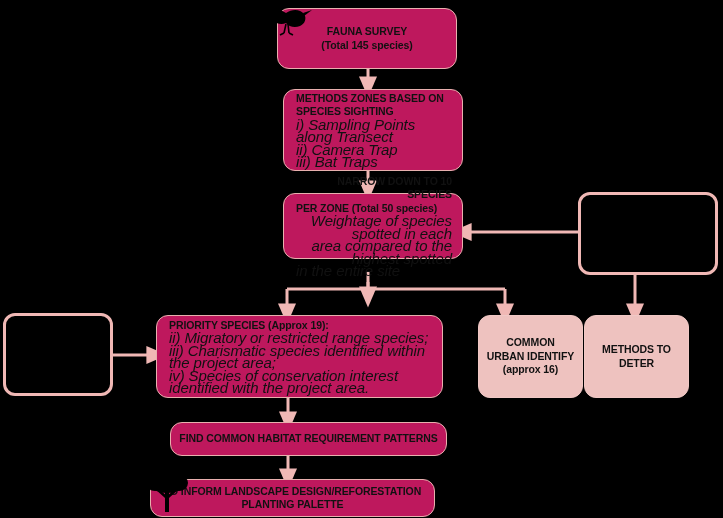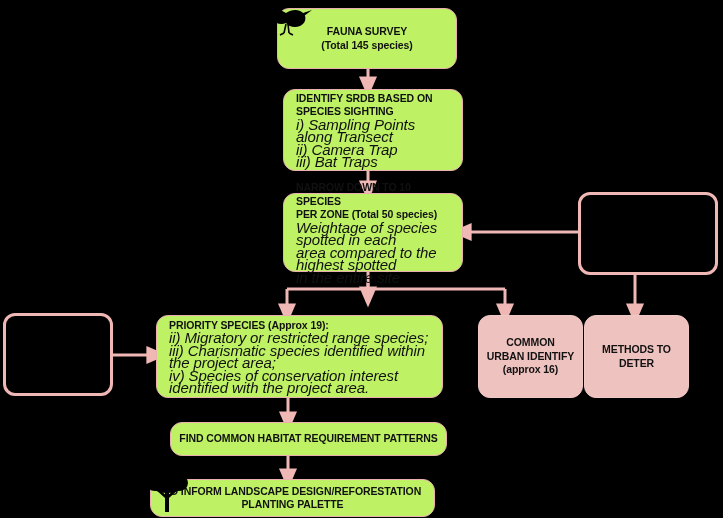--- a/index.html
+++ b/index.html
@@ -31,21 +31,21 @@
   .node {
     position: absolute;
     box-sizing: border-box;
     border-radius: 12px;
     display: flex;
     flex-direction: column;
     justify-content: center;
     color: #111111;
   }
   .node.filled {
-    background: #bef264;
+    background: #be185d;
     border: 1px solid #e8b0ae;
   }
   .node.light {
     background: #eec2bf;
     border: 1px solid #f0c8c5;
   }
   .node.empty {
     background: transparent;
     border: 3px solid #f0b8b5;
   }
@@ -115,28 +115,28 @@
 
     <line x1="288" y1="456" x2="288" y2="478" stroke="#f0b8b5" stroke-width="3" marker-end="url(#arrow)"></line>
   </svg>
 
   <div class="node filled center" style="left:277px; top:8px; width:180px; height:61px;">
     <div class="title">FAUNA SURVEY</div>
     <div class="title">(Total 145 species)</div>
   </div>
 
   <div class="node filled left" style="left:283px; top:89px; width:180px; height:82px;">
-    <div class="title">IDENTIFY SRDB BASED ON</div>
+    <div class="title">METHODS ZONES BASED ON</div>
     <div class="title">SPECIES SIGHTING</div>
     <div class="sub">i) Sampling Points along Transect</div>
     <div class="sub">ii) Camera Trap</div>
     <div class="sub">iii) Bat Traps</div>
   </div>
 
-  <div class="node filled left" style="left:283px; top:193px; width:180px; height:79px;">
+  <div class="node filled left" style="left:283px; top:193px; width:180px; height:66px;text-align:right;">
     <div class="title">NARROW DOWN TO 10 SPECIES</div>
     <div class="title">PER ZONE (Total 50 species)</div>
     <div class="sub">Weightage of species spotted in each</div>
     <div class="sub">area compared to the highest spotted</div>
     <div class="sub">in the entire site</div>
   </div>
 
   <div class="node empty" style="left:578px; top:192px; width:140px; height:83px;">
     <div class="title"></div>
   </div>

